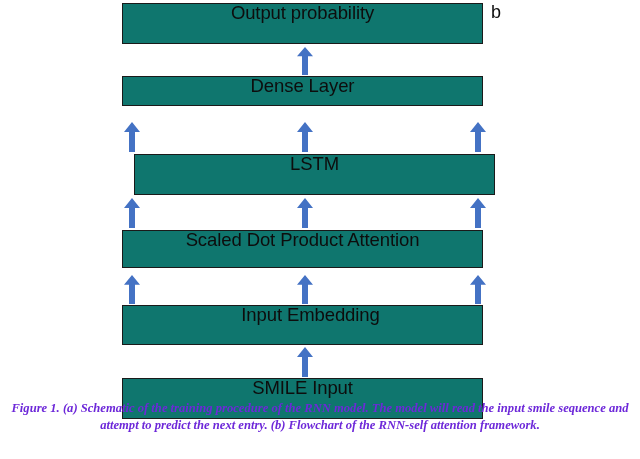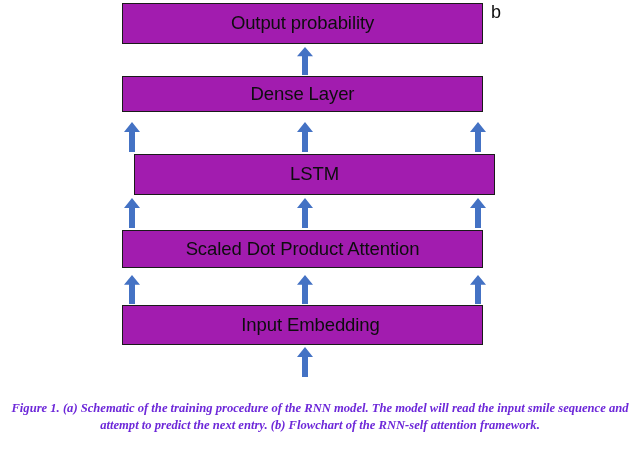--- a/index.html
+++ b/index.html
@@ -23,37 +23,36 @@
     width: 640px;
     height: 419px;
   }
 
   .flow-box {
     position: absolute;
     left: 122px;
     width: 361px;
     box-sizing: border-box;
     border: 1.6px solid #1a1a1a;
-    background: #a21caf;
+    background: #0f766e;
     display: flex;
-    align-items: center;
     justify-content: center;
   }
   .flow-box .box-label {
     font-family: "Liberation Sans", sans-serif;
     font-size: 18.5px;
     line-height: 1;
     letter-spacing: -0.1px;
     color: #0d0d0d;
     white-space: nowrap;
   }
 
   
   #box-output-probability { top: 3px;   height: 41px; }
-  #box-dense-layer        { top: 76px;  height: 36px; }
+  #box-dense-layer        { top: 76px;  height: 30px; }
   #box-lstm               { top: 154px; height: 41px; margin-left: 12px; }
   #box-attention          { top: 230px; height: 38px; }
   #box-input-embedding    { top: 305px; height: 40px; padding-left: 16px; }
   #box-smile-input        { top: 378px; height: 41px; }
 
   
   .arrow {
     position: absolute;
     width: 18px;
   }
@@ -185,16 +184,19 @@
   </div>
 
   <div class="arrow-group" id="arrow-row-smile-to-embed">
     <div class="arrow arrow-center" style="height:30px;">
       <svg viewBox="0 0 18 30" preserveAspectRatio="none">
           <path d="M9 0 L17 10 L12 10 L12 30 L6 30 L6 10 L1 10 Z" fill="#4472C4"></path>
         </svg>
     </div>
   </div>
 
+  <div class="flow-box" id="box-smile-input">
+    <span class="box-label">SMILE Input</span>
+  </div>
 
 </div>
 
 <div id="figure-caption">Figure 1. (a) Schematic of the training procedure of the RNN model. The model will read the input smile sequence and attempt to predict the next entry. (b) Flowchart of the RNN-self attention framework.</div>
 
 </body></html>

